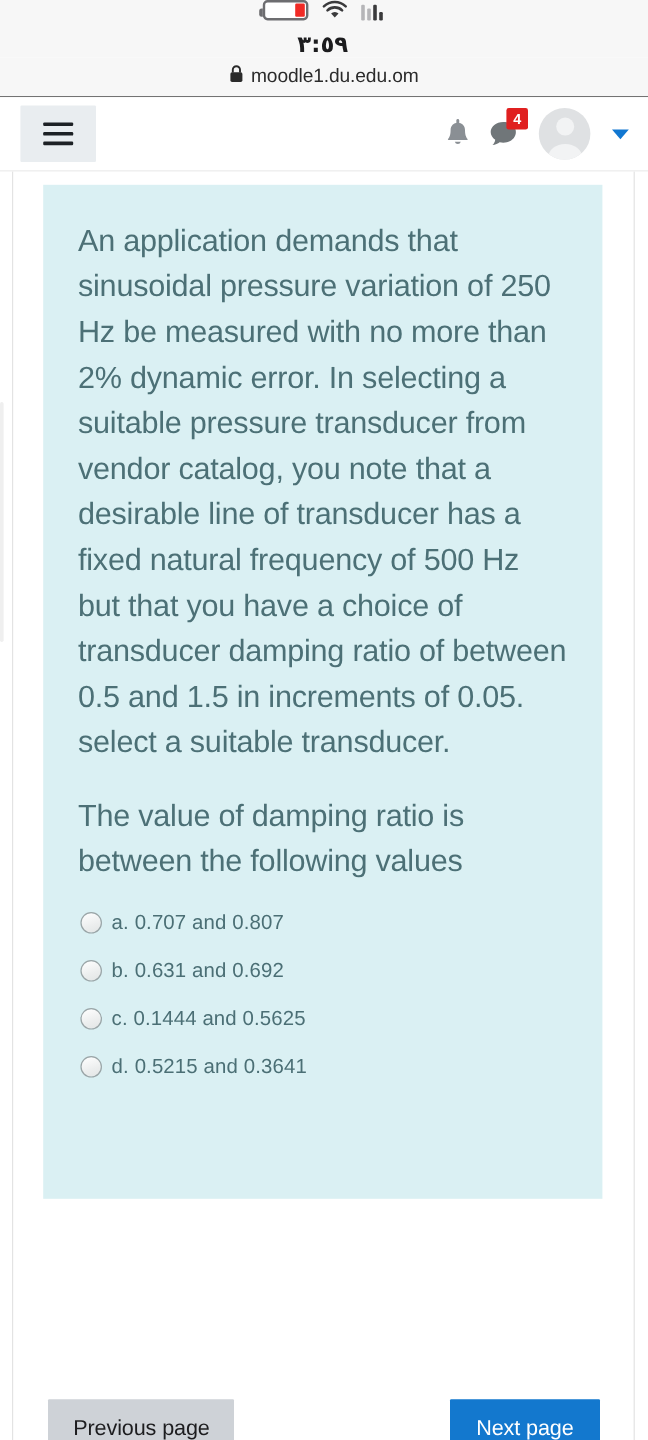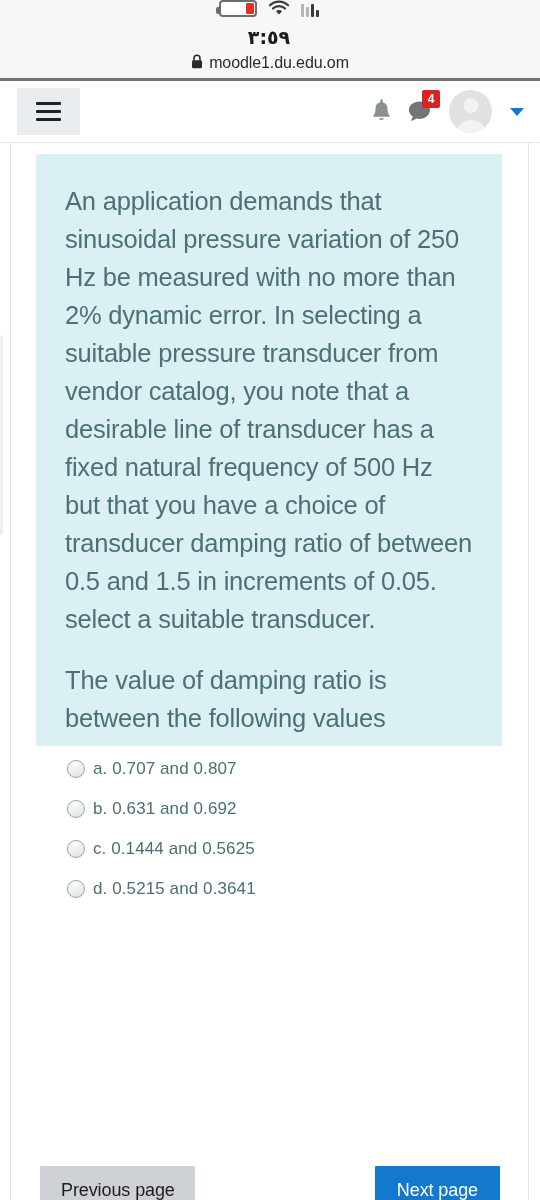--- a/index.html
+++ b/index.html
@@ -90,21 +90,21 @@
   }
 
   
   .url-bar {
     height: 33px;
     background: #f7f7f7;
     display: flex;
     align-items: center;
     justify-content: center;
     gap: 6px;
-    border-bottom: 3px solid #737373;
+    border-bottom: 1px solid #737373;
   }
   .lock-icon { display:block; }
   .url-text {
     font-size: 16px;
     color: #2b2b2b;
     letter-spacing: -0.1px;
   }
 
   
   .nav-bar {
@@ -221,21 +221,21 @@
     background: #efefef;
     border-radius: 2px;
   }
 
   
   .question-card {
     position: absolute;
     left: 36px;
     top: 11px;
     width: 466px;
-    height: 592px;
+    height: 845px;
     background: #daf0f3;
     padding: 28px 28px 0 29px;
   }
   .qtext {
     font-size: 25.5px;
     line-height: 38px;
     color: #4c7076;
     letter-spacing: -0.2px;
   }
   .qtext p + p { margin-top: 23px; }

